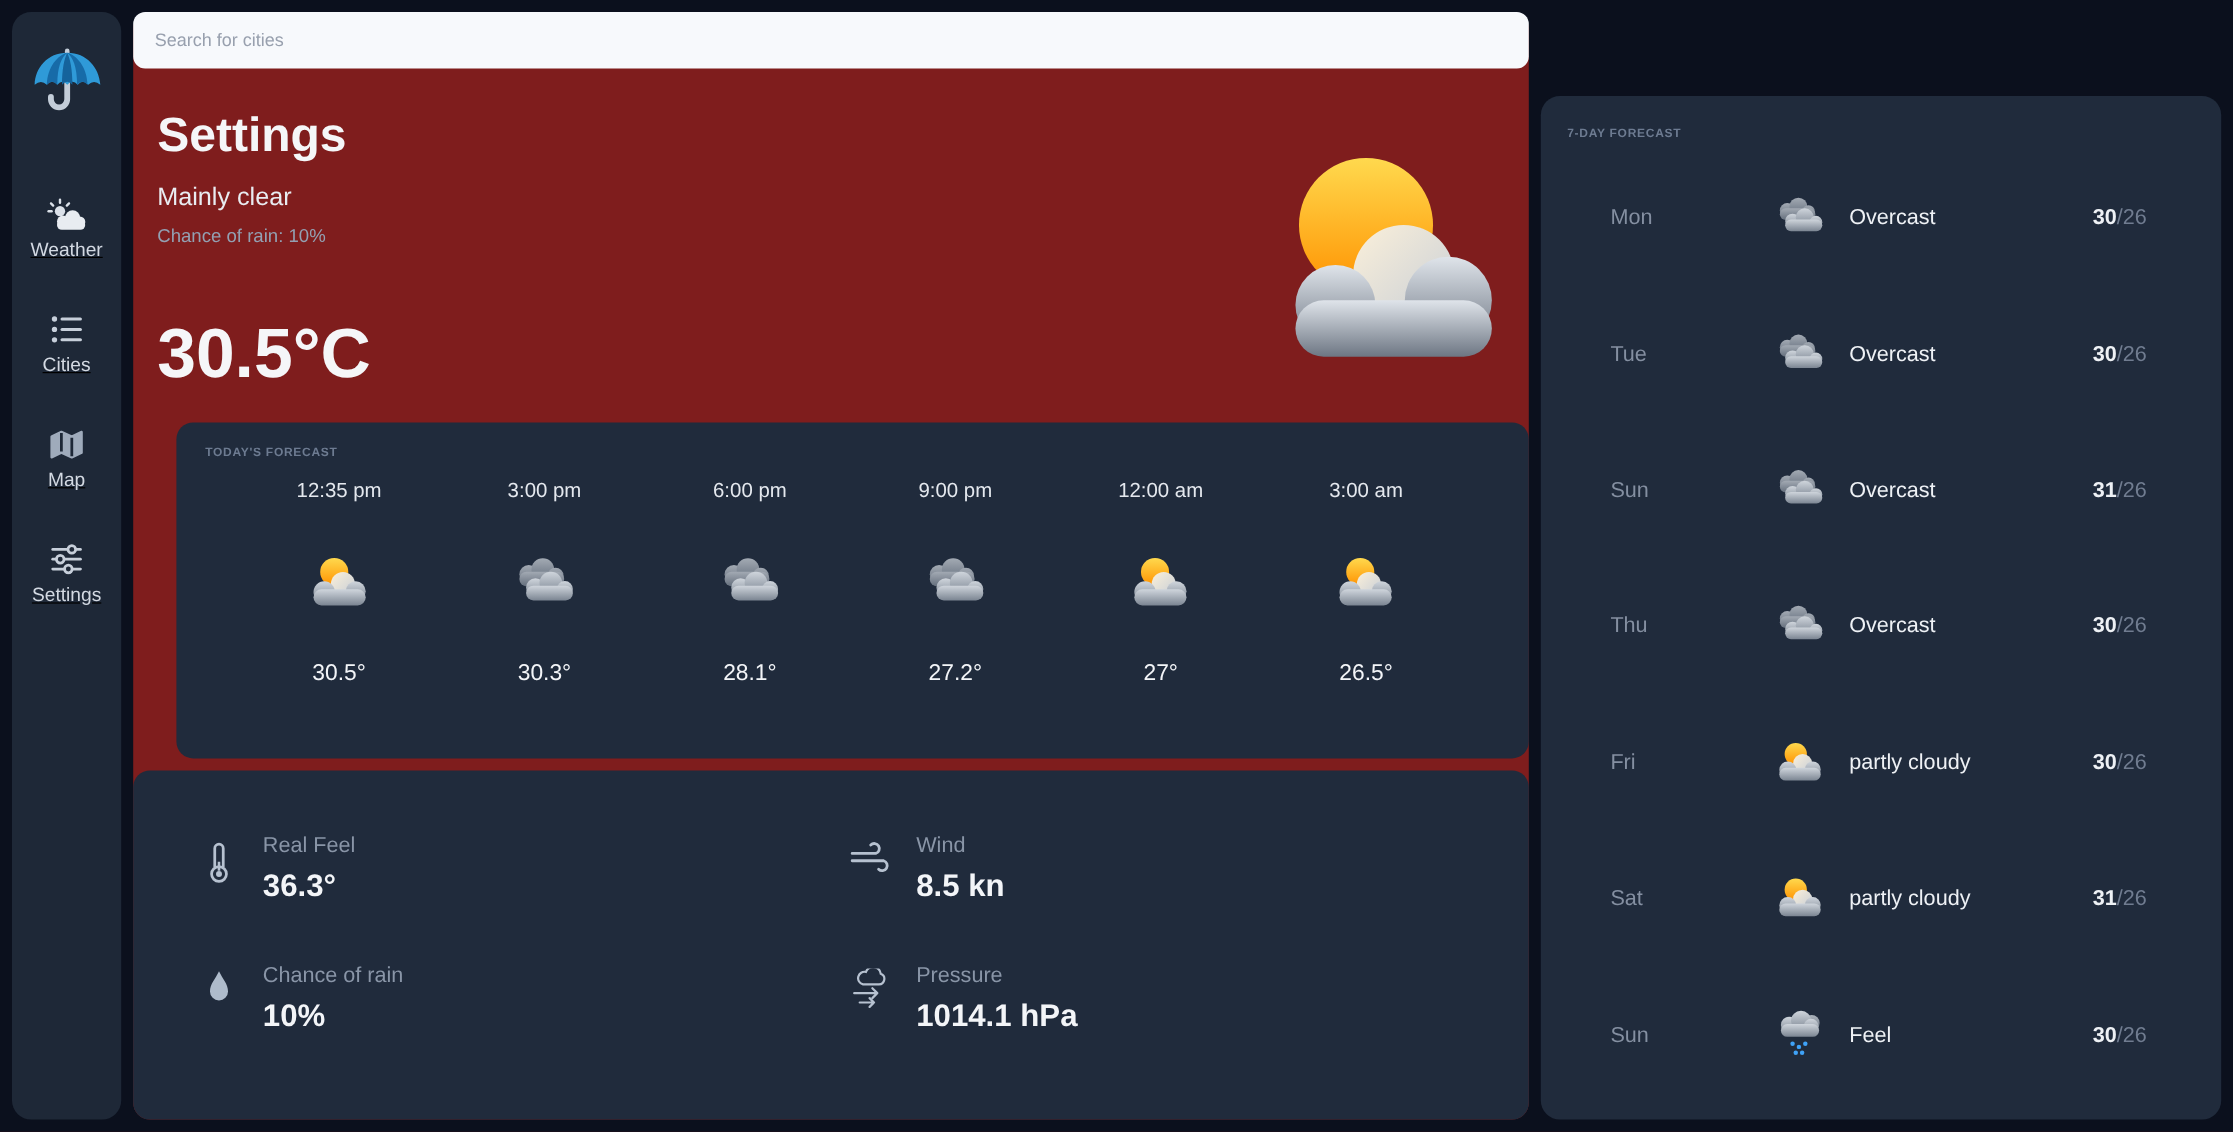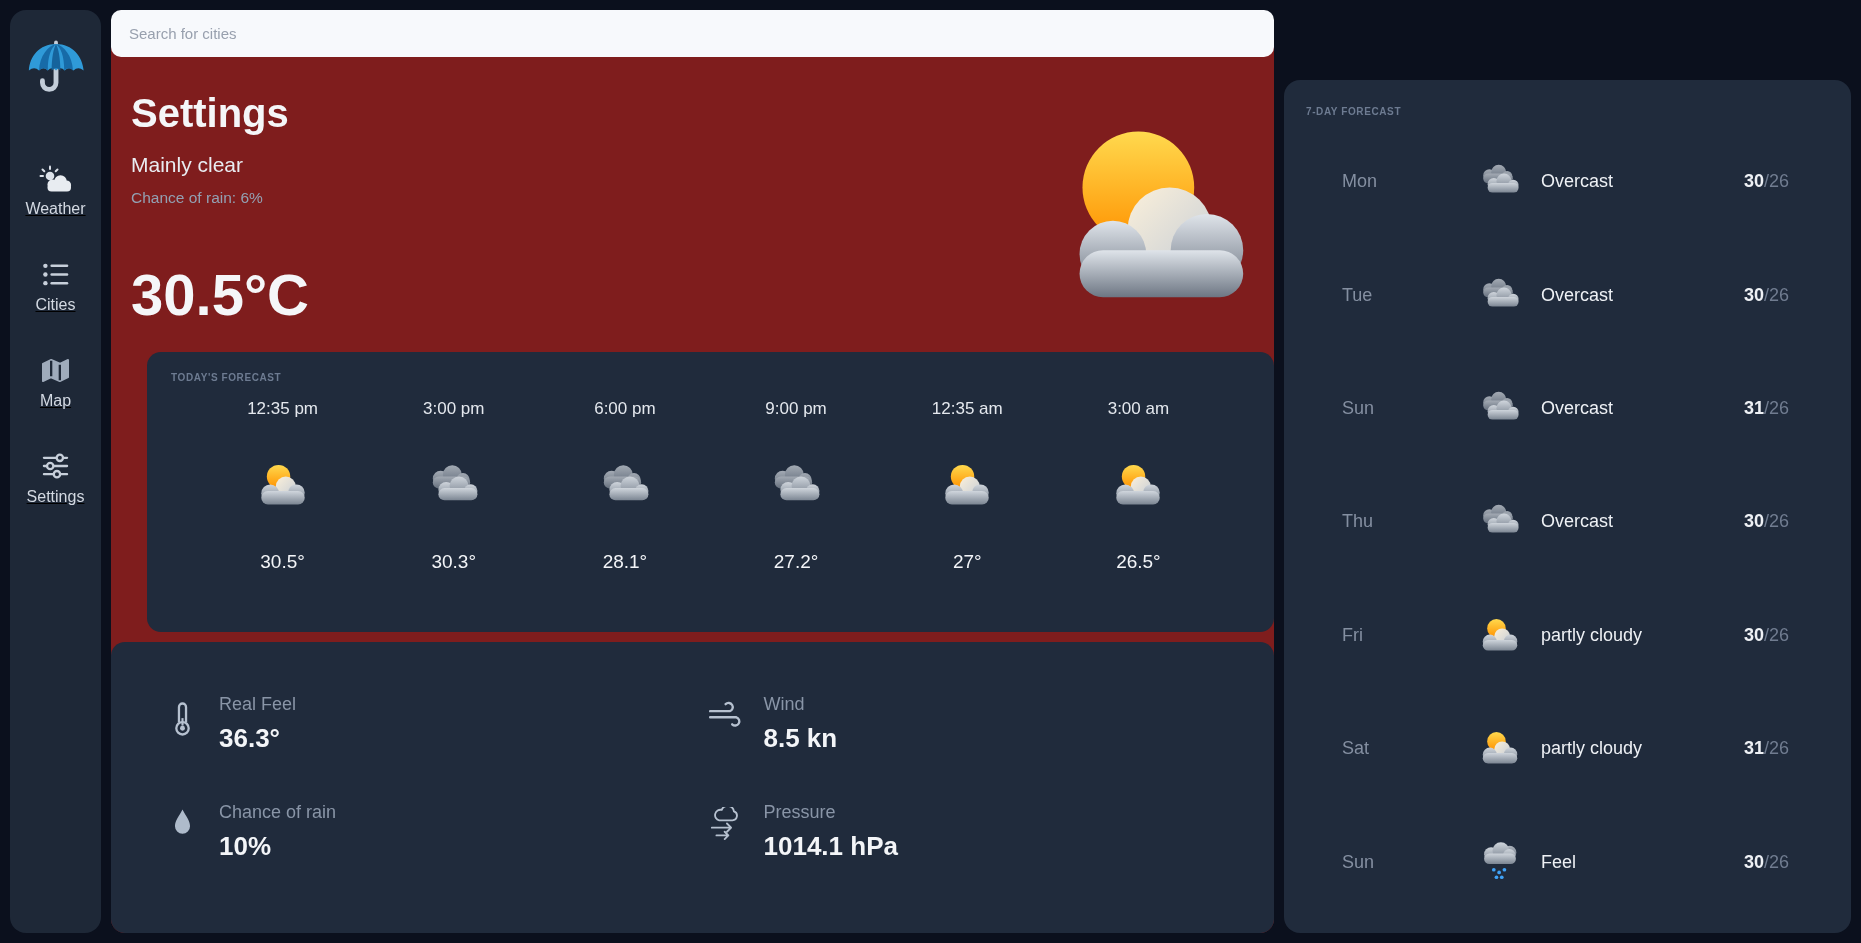--- a/index.html
+++ b/index.html
@@ -159,21 +159,21 @@
     <span class="nav-label">Settings</span>
   </div>
 </div>
   </div>
 
   <div class="main">
     <input class="search-input" type="text" placeholder="Search for cities" style="">
     <div class="current">
       <div class="city">Settings</div>
       <div class="condition">Mainly clear</div>
-      <div class="rain-chance">Chance of rain: 6%</div>
+      <div class="rain-chance">Chance of rain: 10%</div>
       <div class="big-temp">30.5°C</div>
       <div class="big-icon"><svg viewBox="0 0 210 200">
     <circle cx="88" cy="76" r="57" fill="url(#gSun)"></circle>
     <circle cx="120" cy="119" r="43" fill="url(#gCream)"></circle>
     <circle cx="62" cy="144" r="34" fill="url(#gCloudBig)"></circle>
     <circle cx="158" cy="140" r="37" fill="url(#gCloudBig)"></circle>
     <rect x="28" y="140" width="167" height="48" rx="24" fill="url(#gCloudBig)"></rect>
           </svg></div>
     </div>
 
@@ -251,21 +251,21 @@
                   <circle cx="30.5" cy="20.5" r="8.5"></circle>
                   <circle cx="41" cy="25" r="6"></circle>
       <rect x="12" y="22.5" width="35" height="11" rx="5.5"></rect>
                 </g>
               </svg>
             </div>
     <div class="hour-temp">27.2°</div>
   </div>
 
   <div class="hour">
-    <div class="hour-time">12:35 am</div>
+    <div class="hour-time">12:00 am</div>
     <div class="h-icon">
               <svg viewBox="0 0 52 44">
     <circle cx="22" cy="14" r="10.5" fill="url(#gSun)"></circle>
     <circle cx="28.5" cy="23" r="9" fill="url(#gCream)"></circle>
     <circle cx="14.5" cy="29" r="8" fill="url(#gCloud)"></circle>
     <circle cx="38" cy="28.5" r="7.5" fill="url(#gCloud)"></circle>
     <rect x="6.5" y="27" width="39" height="12" rx="6" fill="url(#gCloud)"></rect>
               </svg>
             </div>
     <div class="hour-temp">27°</div>

